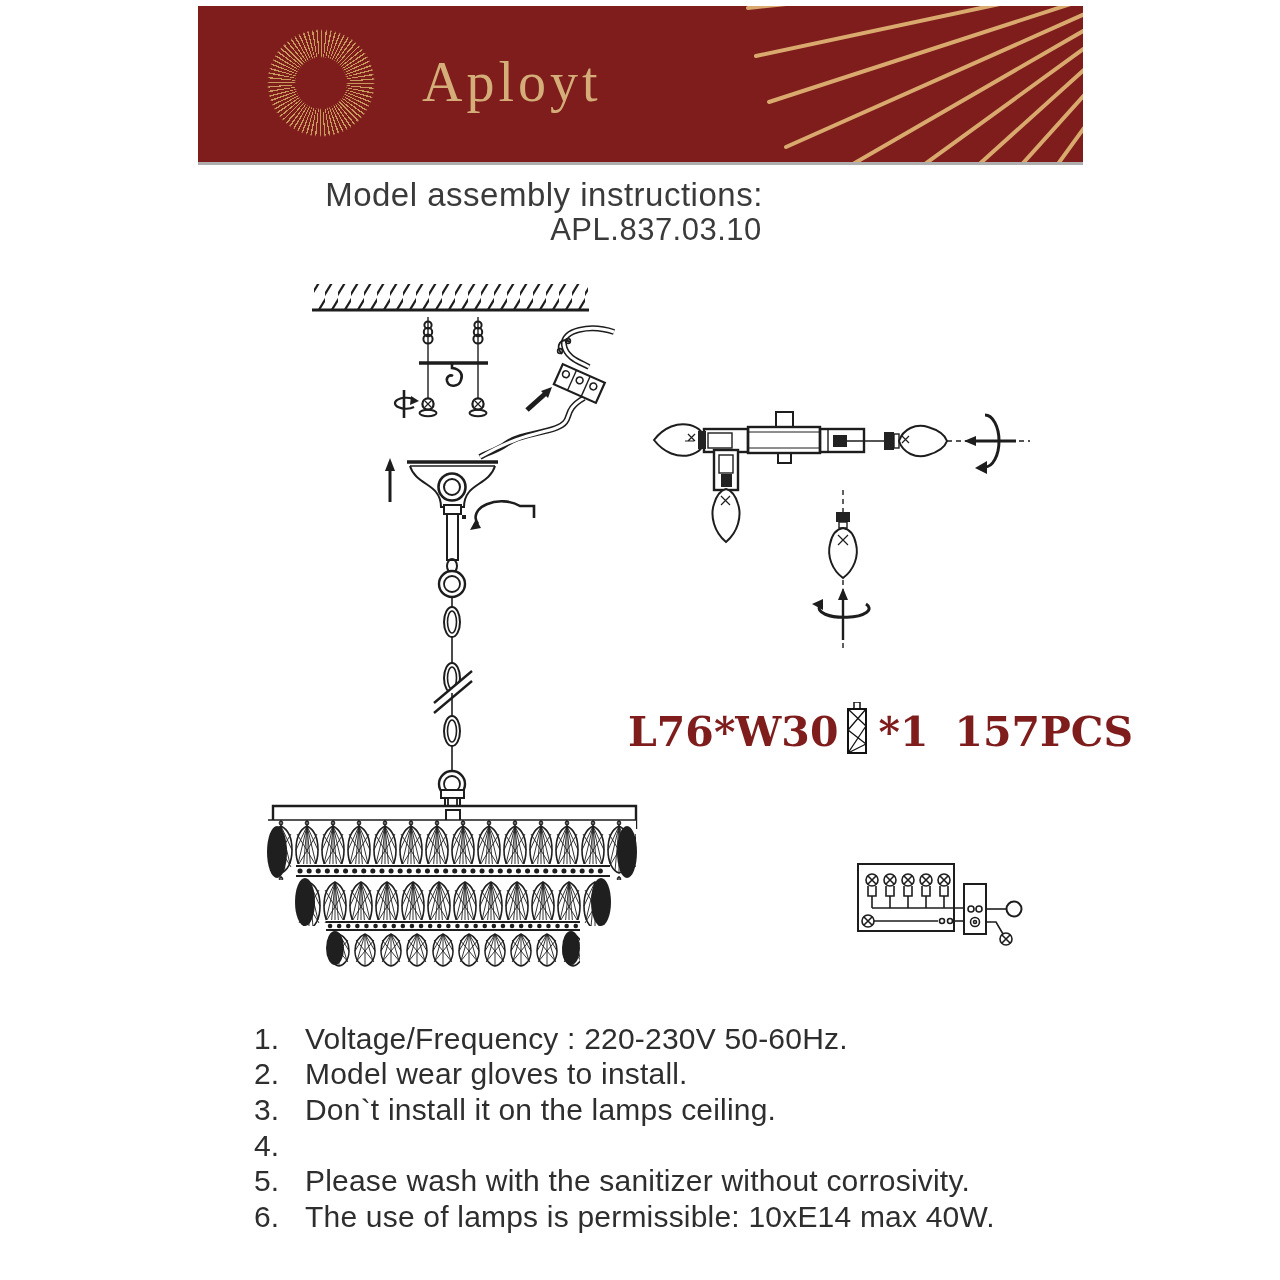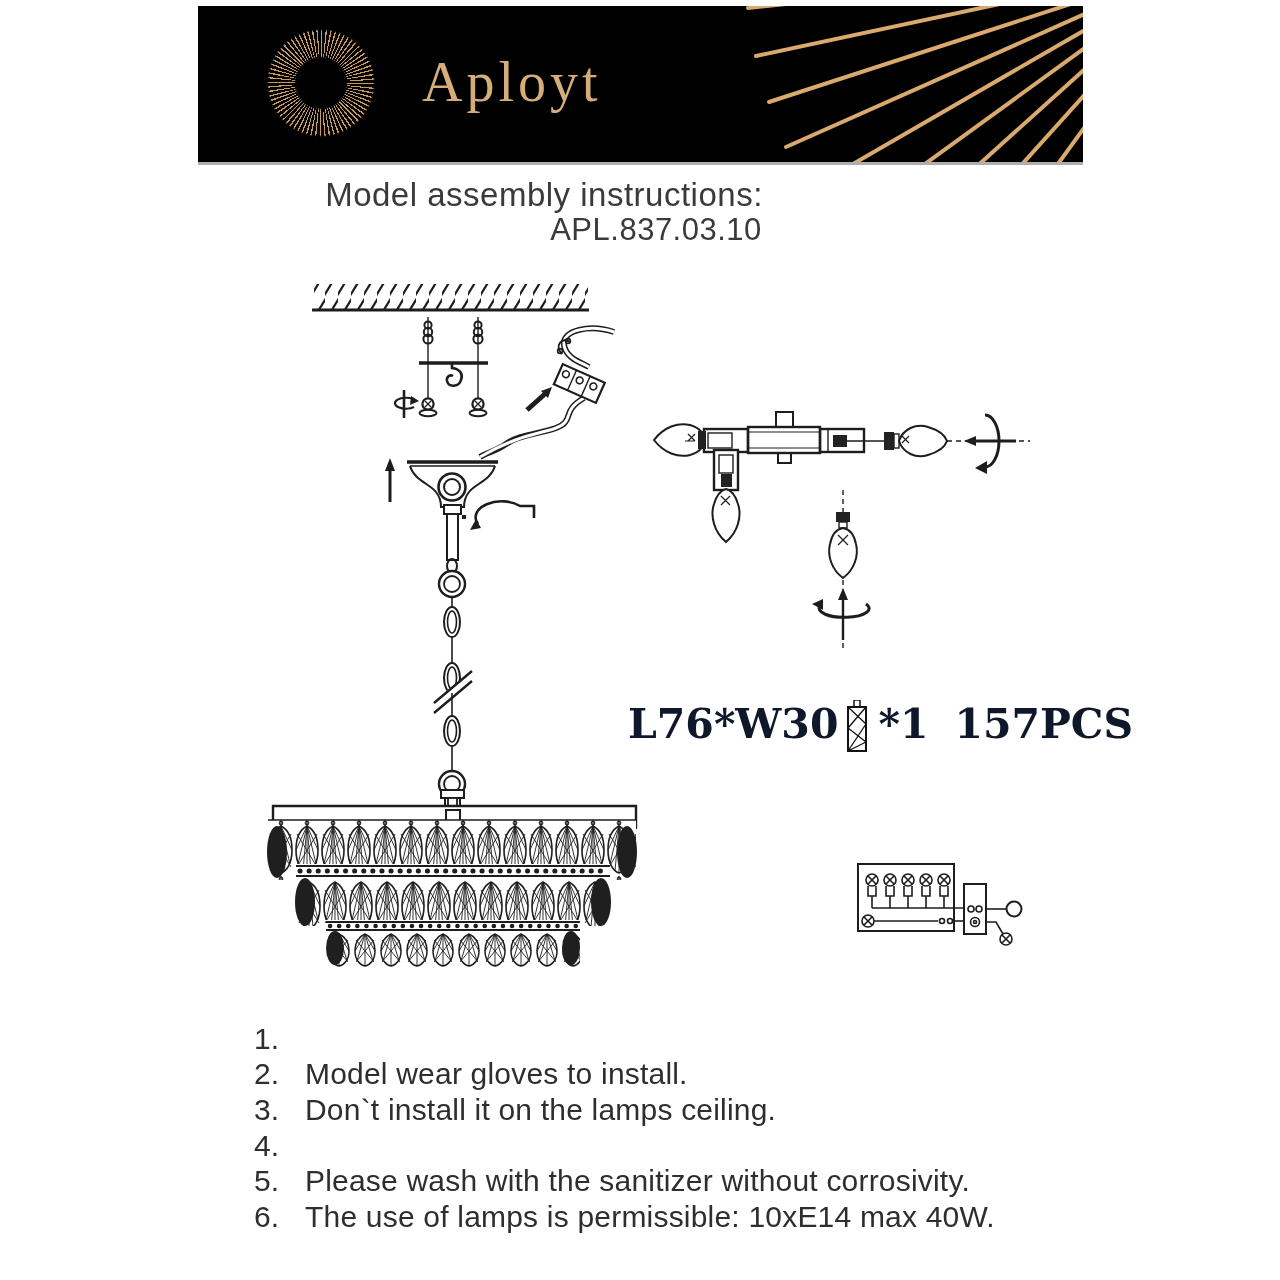--- a/index.html
+++ b/index.html
@@ -3,21 +3,21 @@
 <meta charset="utf-8">
 <style>
   html,body{margin:0;padding:0;}
   body{
     width:1280px;height:1280px;position:relative;background:#ffffff;
     font-family:"Liberation Sans",sans-serif;overflow:hidden;
   }
   
   .banner{
     position:absolute;left:198px;top:6px;width:885px;height:156px;
-    background:#000000;border-bottom:3px solid #aeaeae;overflow:hidden;
+    background:#7f1d1d;border-bottom:3px solid #aeaeae;overflow:hidden;
   }
   .banner svg{position:absolute;left:0;top:0;}
   .sunburst{
     position:absolute;left:64px;top:18px;width:118px;height:118px;border-radius:50%;
     background:repeating-conic-gradient(#c89a5c 0deg 1.6deg,rgba(0,0,0,0) 1.6deg 5deg);
     -webkit-mask:radial-gradient(circle,transparent 0 25px,#000 27px 52px,transparent 54px);
             mask:radial-gradient(circle,transparent 0 25px,#000 27px 52px,transparent 54px);
   }
   .brand{
     position:absolute;left:224px;top:44px;width:370px;
@@ -31,23 +31,23 @@
   }
   .model{
     position:absolute;left:0;top:212px;width:1280px;text-align:center;
     color:#3a3a3a;font-size:31px;font-weight:500;letter-spacing:.5px;padding-left:16px;
   }
   
   .diagram{position:absolute;left:0;top:0;width:1280px;height:1280px;}
   
   .parts{
     position:absolute;left:628px;top:700px;height:56px;
-    display:flex;align-items:flex-start;
+    display:flex;align-items:flex-end;
     font-family:"DejaVu Serif","Liberation Serif",serif;font-weight:bold;
-    font-size:41px;color:#0f172a;white-space:nowrap;
+    font-size:41px;color:#7f1d1d;white-space:nowrap;
   }
   .parts .dims{margin-right:6px;}
   .parts .qty{margin-left:8px;}
   .parts .pcs{margin-left:26px;}
   
   .instructions{position:absolute;left:254px;top:1021px;color:#2e2e2e;}
   .ins-row{display:flex;height:35.6px;align-items:center;font-size:30px;}
   .ins-row .num{width:51px;}
   .ins-row .txt{letter-spacing:.2px;}
 </style>
@@ -322,20 +322,21 @@
       <path d="M4,7 L22,24 M22,7 L4,28 M4,28 L22,42 M22,24 L4,51 M4,51 L22,42" stroke-width="1.3"></path>
     </g>
   </svg>
   <span class="qty">*1</span>
   <span class="pcs">157PCS</span>
 </div>
 
 <div class="instructions">
   <div class="ins-row">
     <span class="num">1.</span>
+    <span class="txt">Voltage/Frequency : 220-230V 50-60Hz.</span>
   </div>
   <div class="ins-row">
     <span class="num">2.</span>
     <span class="txt">Model wear gloves to install.</span>
   </div>
   <div class="ins-row">
     <span class="num">3.</span>
     <span class="txt">Don`t install it on the lamps ceiling.</span>
   </div>
   <div class="ins-row">

